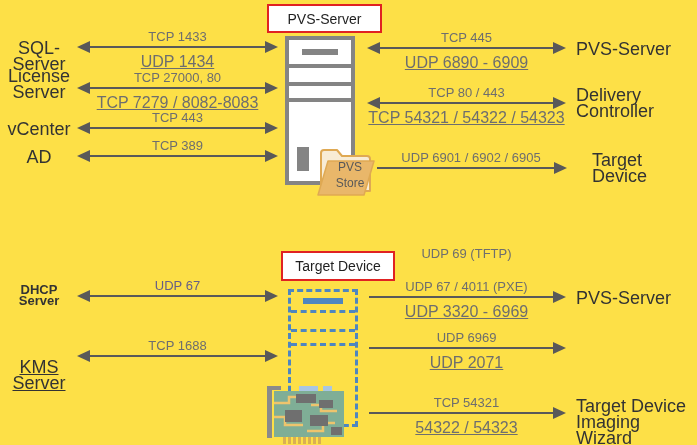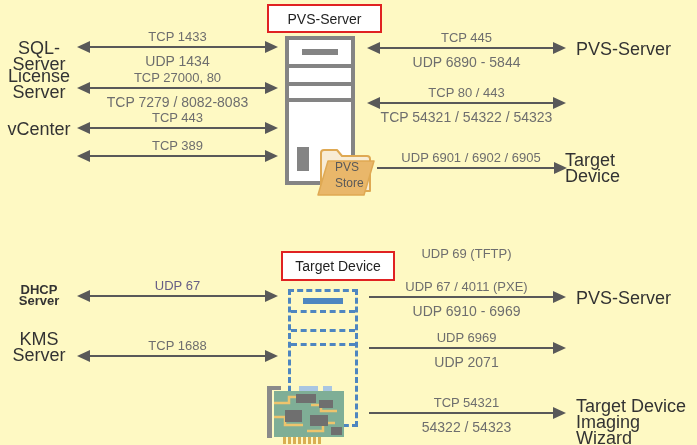--- a/index.html
+++ b/index.html
@@ -1,37 +1,37 @@
 <!DOCTYPE html>
 <html><head>
 <meta charset="utf-8">
 <style>
   html,body { margin:0; padding:0; background:#ffffff; }
   #canvas {
-    position:relative; width:697px; height:445px; background:#fef9c3;
+    position:relative; width:697px; height:445px; background:#fde047;
     font-family:"Liberation Sans", sans-serif; overflow:hidden;
   }
   
   .title-box {
     position:absolute; border:2px solid #e02222; background:#fff;
     display:flex; align-items:center; justify-content:center;
     font-size:14px; color:#1f1f1f;
   }
   
   .conn { position:absolute; height:0; }
   .conn .line { position:absolute; left:1px; right:1px; top:-1px; height:2px; background:#595959; }
   .head { position:absolute; width:0; height:0; top:-6px;
           border-top:6px solid transparent; border-bottom:6px solid transparent; }
   .head.l { left:-1px; border-right:13px solid #595959; }
   .head.r { right:-1px; border-left:13px solid #595959; }
   .pa  { position:absolute; left:0; right:0; bottom:3px; text-align:center;
          font-size:13px; color:#6e6e6e; white-space:nowrap; }
   .pa2 { bottom:36px; }
   .pb  { position:absolute; left:0; right:0; top:6px; text-align:center;
-         font-size:14px; color:#6e6e6e; white-space:nowrap; }
+         font-size:16px; color:#6e6e6e; white-space:nowrap;text-decoration:underline; }
   .purple { color:#665e85;margin-top:42px; }
   
   .endpoint { position:absolute; font-size:18px; color:#333333; line-height:16px; white-space:pre-line; }
   .left-col { left:0; width:78px; text-align:center; }
   .small-lbl { font-size:13px; line-height:11px; font-weight:700; }
   
   .tower { position:absolute; left:285px; top:36px; width:70px; height:149px;
            border:4px solid #848484; background:#fff; box-sizing:border-box; }
   .tower .bay1 { height:24px; border-bottom:4px solid #848484; position:relative; }
   .tower .slot { position:absolute; left:50%; transform:translateX(-50%); top:9px;
@@ -42,21 +42,21 @@
   
   .tower-dashed { position:absolute; left:288px; top:289px; width:70px; height:138px;
                   border:3px dashed #4e86c0; background:transparent; box-sizing:border-box; }
   .tower-dashed .bay1 { height:18px; border-bottom:3px dashed #4e86c0; position:relative; }
   .tower-dashed .slot { position:absolute; left:50%; transform:translateX(-50%); top:6px;
                         width:40px; height:6px; background:#4e86c0; }
   .tower-dashed .bay2 { height:16px; border-bottom:3px dashed #4e86c0; }
   .tower-dashed .bay3 { height:11px; border-bottom:3px dashed #4e86c0; }
   
   .folder { position:absolute; left:317px; top:146px; width:58px; height:51px; z-index:2; }
-  .folder .lbl { position:absolute; left:18px; top:13px; width:100%; 
+  .folder .lbl { position:absolute; left:4px; top:13px; width:100%; text-align:center;
                  font-size:12px; line-height:16px; color:#595959; white-space:pre-line; }
   
   .nic { position:absolute; left:263px; top:383px; width:85px; height:62px; z-index:2; }
 </style>
 </head>
 <body>
 
 <div id="canvas">
 
   <div class="title-box" style="left:267px; top:4px; width:111px; height:25px;">
@@ -78,20 +78,21 @@
       <path d="M11 15 L57 15 L47 49 L1 49 Z" fill="#e9b76a" stroke="#dfa953" stroke-width="1.5" stroke-linejoin="round"></path>
     </svg>
     <div class="lbl">PVS
 Store</div>
   </div>
 
   <div class="endpoint left-col" style="top:40px;">SQL-Server</div>
   <div class="endpoint left-col" style="top:68px;">License
 Server</div>
   <div class="endpoint left-col" style="top:121px;">vCenter</div>
+  <div class="endpoint left-col" style="top:149px;">AD</div>
 
   <div class="conn" style="left:78px; top:47px; width:199px;">
     <div class="pa">TCP 1433</div>
     <div class="line"></div>
     <div class="head l"></div>
     <div class="head r"></div>
     <div class="pb">UDP 1434</div>
   </div>
   <div class="conn" style="left:78px; top:88px; width:199px;">
     <div class="pa">TCP 27000, 80</div>
@@ -111,37 +112,39 @@
     <div class="line"></div>
     <div class="head l"></div>
     <div class="head r"></div>
   </div>
 
   <div class="conn" style="left:368px; top:48px; width:197px;">
     <div class="pa">TCP 445</div>
     <div class="line"></div>
     <div class="head l"></div>
     <div class="head r"></div>
-    <div class="pb">UDP 6890 - 5844</div>
+    <div class="pb">UDP 6890 - 6909</div>
   </div>
   <div class="conn" style="left:368px; top:103px; width:197px;">
     <div class="pa">TCP 80 / 443</div>
     <div class="line"></div>
     <div class="head l"></div>
     <div class="head r"></div>
     <div class="pb">TCP 54321 / 54322 / 54323</div>
   </div>
   <div class="conn" style="left:376px; top:168px; width:190px;">
     <div class="pa">UDP 6901 / 6902 / 6905</div>
     <div class="line"></div>
     <div class="head r"></div>
   </div>
 
   <div class="endpoint" style="left:576px; top:41px;">PVS-Server</div>
-  <div class="endpoint" style="left:565px; top:152px;">Target
+  <div class="endpoint" style="left:576px; top:87px;">Delivery
+Controller</div>
+  <div class="endpoint" style="left:592px; top:152px;">Target
 Device</div>
 
   <div class="title-box" style="left:281px; top:251px; width:110px; height:26px;">
     <span>Target Device</span>
   </div>
 
   <div class="tower-dashed">
     <div class="bay1">
       <div class="slot"></div>
     </div>
@@ -173,41 +176,41 @@
         <rect x="40" y="54" width="3" height="7"></rect>
           <rect x="45" y="54" width="3" height="7"></rect>
         <rect x="50" y="54" width="3" height="7"></rect>
           <rect x="55" y="54" width="3" height="7"></rect>
       </g>
     </svg>
   </div>
 
   <div class="endpoint left-col small-lbl" style="top:284px;">DHCP
 Server</div>
-  <div class="endpoint left-col" style="top:331px;">KMS Server</div>
+  <div class="endpoint left-col" style="top:359px;text-decoration:underline;">KMS Server</div>
 
   <div class="conn" style="left:78px; top:296px; width:199px;">
     <div class="pa purple">UDP 67</div>
     <div class="line"></div>
     <div class="head l"></div>
     <div class="head r"></div>
   </div>
   <div class="conn" style="left:78px; top:356px; width:199px;">
     <div class="pa">TCP 1688</div>
     <div class="line"></div>
     <div class="head l"></div>
     <div class="head r"></div>
   </div>
 
   <div class="conn" style="left:368px; top:297px; width:197px;">
     <div class="pa pa2">UDP 69 (TFTP)</div>
     <div class="pa">UDP 67 / 4011 (PXE)</div>
     <div class="line"></div>
     <div class="head r"></div>
-    <div class="pb">UDP 6910 - 6969</div>
+    <div class="pb">UDP 3320 - 6969</div>
   </div>
   <div class="conn" style="left:368px; top:348px; width:197px;">
     <div class="pa">UDP 6969</div>
     <div class="line"></div>
     <div class="head r"></div>
     <div class="pb">UDP 2071</div>
   </div>
   <div class="conn" style="left:368px; top:413px; width:197px;">
     <div class="pa">TCP 54321</div>
     <div class="line"></div>

